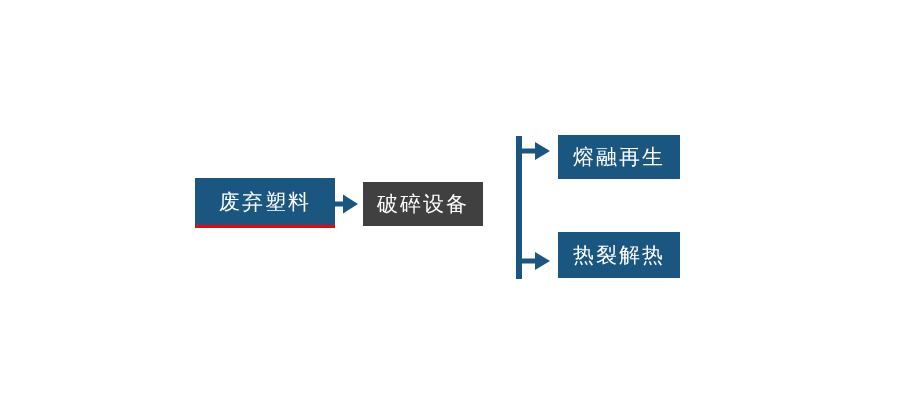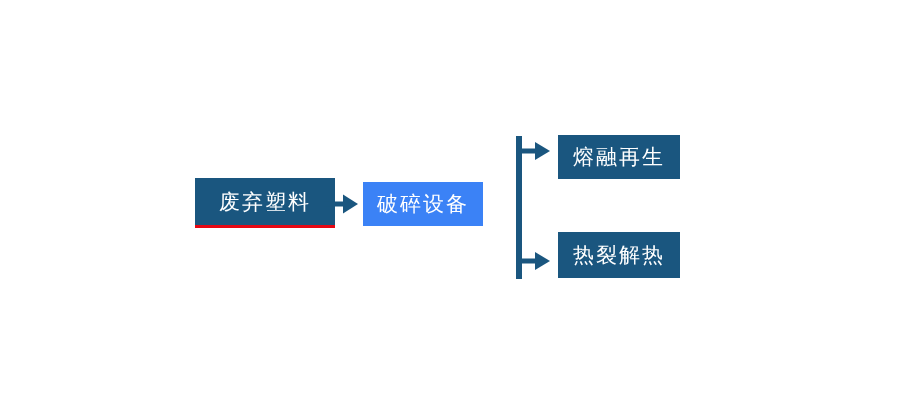--- a/index.html
+++ b/index.html
@@ -20,21 +20,21 @@
     display: flex;
     align-items: center;
     justify-content: center;
     color: #ffffff;
     font-size: 21px;
     letter-spacing: 2px;
     box-sizing: border-box;
     font-weight: 400;
   }
   .node-blue { background: #1A567F; }
-  .node-red  { background: #3b82f6; }
+  .node-red  { background: #404040; }
 
   .node-waste {
     left: 195px; top: 178px;
     width: 140px; height: 50px;
     border-bottom: 3px solid #E60713;
   }
   .node-crush {
     left: 363px; top: 182px;
     width: 120px; height: 44px;
   }

